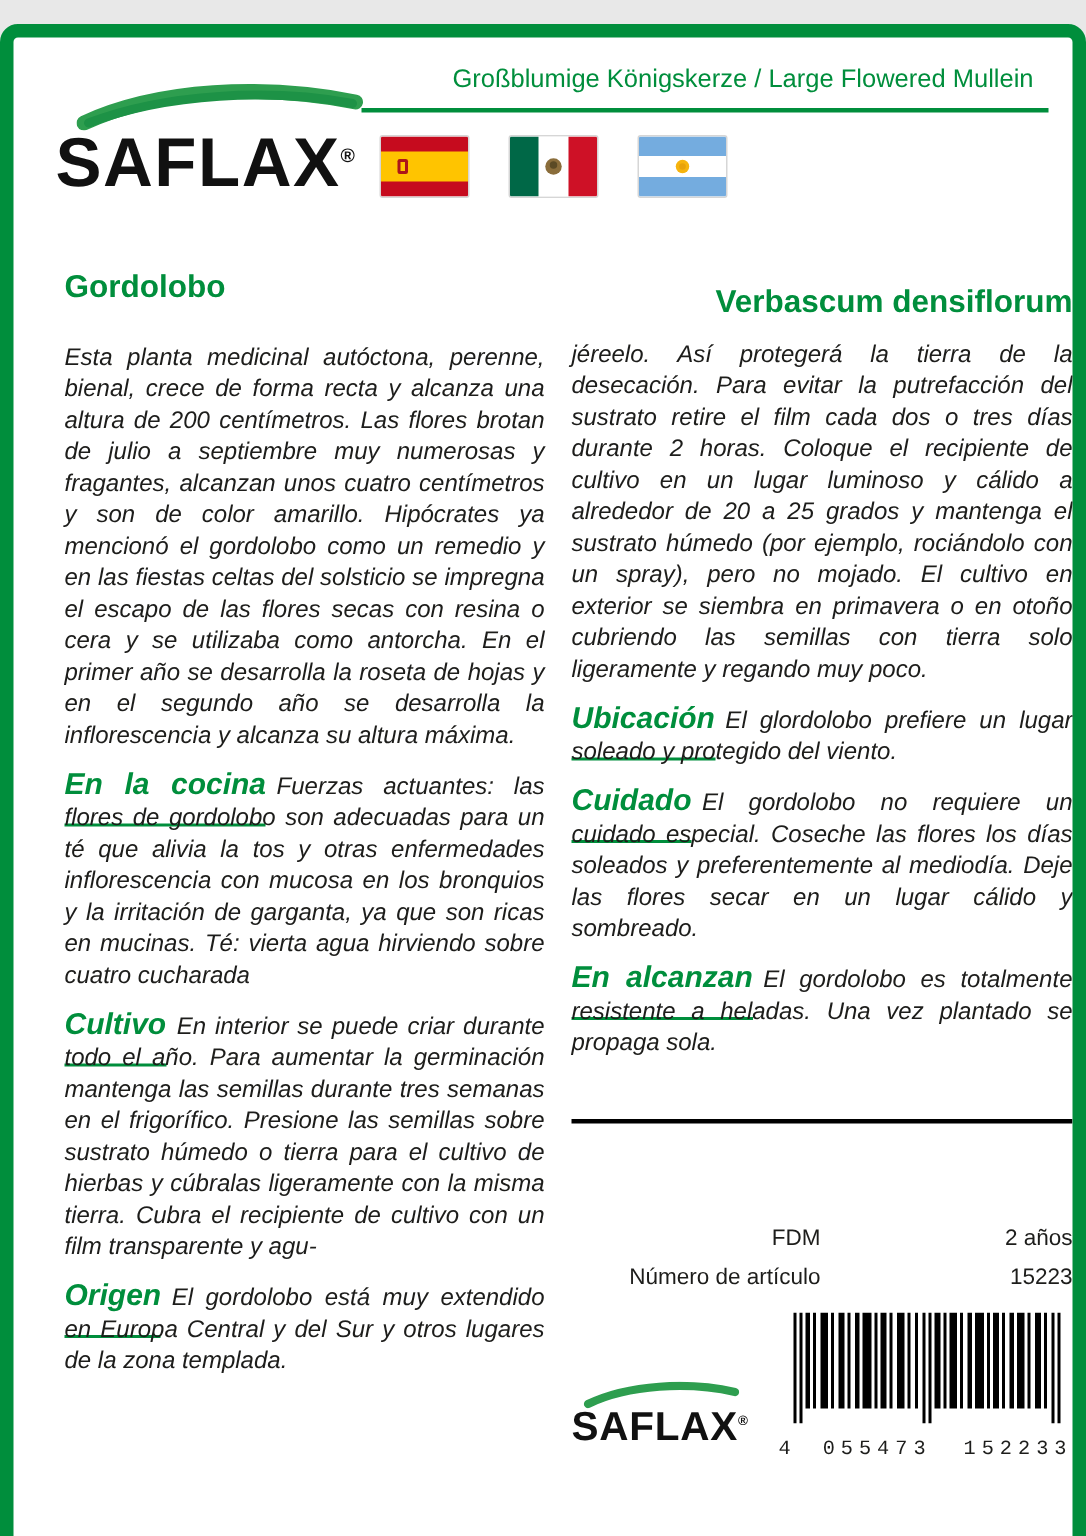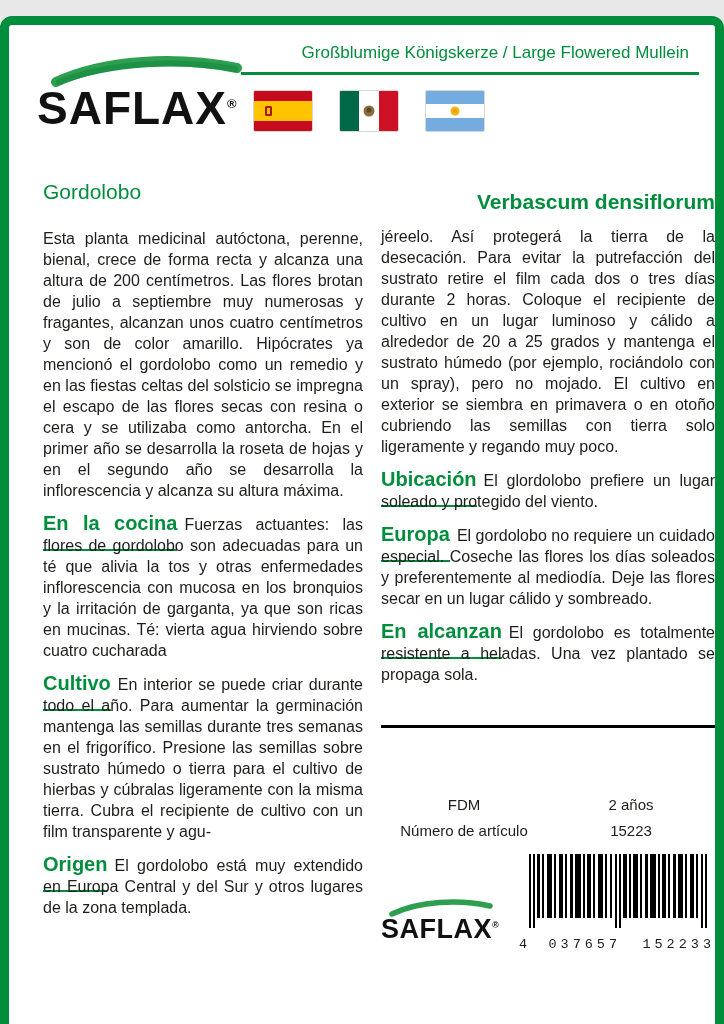--- a/index.html
+++ b/index.html
@@ -34,37 +34,37 @@
     font-size:46px;font-weight:bold;letter-spacing:1px;color:#111;
     line-height:1;margin-top:-2px;white-space:nowrap;
   }
   .logo-main .reg{font-size:13px;vertical-align:super;font-weight:bold;}
   .flags{position:absolute;left:245px;top:66px;display:flex;gap:28px;}
   .flag{width:58px;height:40px;box-shadow:0 0 0 1px #d6d6d6;border-radius:1px;}
   
   .col{position:absolute;text-align:justify;font-size:16px;line-height:21px;}
   .col-left{left:34px;top:156px;width:320px;}
   .col-right{left:372px;top:166px;width:334px;}
-  .col p{margin:0 0 12px 0;}
+  .col p{margin:0 0 12px 0;font-style:italic;}
   .title-left{
-    font-size:21px;font-weight:normal;color:var(--green);
+    font-size:21px;font-weight:bold;color:var(--green);
     margin:0 0 26px 0;text-align:left;
   }
   .title-right{
     font-size:21px;color:var(--green);
     margin:0 0 14px 0;text-align:right;
   }
   .inline-heading{
     color:var(--green);font-weight:bold;font-size:20px;
     border-bottom:2px solid var(--green);
     margin-right:7px;padding-bottom:15px;
   }
   
   .sep{height:3px;background:#000;margin-top:40px;}
-  .info-rows{margin-top:64px;font-size:15px;text-align:center;}
+  .info-rows{margin-top:64px;font-size:15px;text-align:right;}
   .info-row{display:grid;grid-template-columns:166px 1fr;line-height:26px;}
   .footer-bottom{
     margin-top:10px;display:flex;justify-content:space-between;
     align-items:flex-end;
   }
   .logo-small{width:118px;text-align:left;padding-bottom:12px;}
   .logo-small .swoosh{display:block;margin-left:8px;}
   .logo-small .brand{
     font-size:27px;font-weight:bold;letter-spacing:0.5px;color:#111;line-height:1;
     margin-top:-1px;white-space:nowrap;
@@ -129,21 +129,21 @@
     </p>
   </div>
 
   <div class="col col-right">
     <h2 class="title-right">Verbascum densiflorum</h2>
     <p><span>jéreelo. Así protegerá la tierra de la desecación. Para evitar la putrefacción del sustrato retire el film cada dos o tres días durante 2 horas. Coloque el recipiente de cultivo en un lugar luminoso y cálido a alrededor de 20 a 25 grados y mantenga el sustrato húmedo (por ejemplo, rociándolo con un spray), pero no mojado. El cultivo en exterior se siembra en primavera o en otoño cubriendo las semillas con tierra solo ligeramente y regando muy poco.</span></p>
     <p>
       <span class="inline-heading">Ubicación</span><span>El glordolobo prefiere un lugar soleado y protegido del viento.</span>
     </p>
     <p>
-      <span class="inline-heading">Europa</span><span>El gordolobo no requiere un cuidado especial. Coseche las flores los días soleados y preferentemente al mediodía. Deje las flores secar en un lugar cálido y sombreado.</span>
+      <span class="inline-heading">Cuidado</span><span>El gordolobo no requiere un cuidado especial. Coseche las flores los días soleados y preferentemente al mediodía. Deje las flores secar en un lugar cálido y sombreado.</span>
     </p>
     <p>
       <span class="inline-heading">En alcanzan</span><span>El gordolobo es totalmente resistente a heladas. Una vez plantado se propaga sola.</span>
     </p>
 
     <div class="sep"></div>
 
     <div class="info-rows">
       <div class="info-row">
         <span>FDM</span>
@@ -197,20 +197,20 @@
             <rect x="159" y="0" width="5" height="64"></rect>
               <rect x="166" y="0" width="2" height="64"></rect>
             <rect x="171" y="0" width="4" height="64"></rect>
               <rect x="177" y="0" width="2" height="64"></rect>
             <rect x="182" width="2" height="74"></rect>
               <rect x="186" width="2" height="74"></rect>
           </g>
         </svg>
         <div class="barcode-digits">
           <span>4</span>
-          <span class="grp">037657</span>
+          <span class="grp">055473</span>
           <span class="grp">152233</span>
         </div>
       </div>
     </div>
   </div>
 
 </div>
 
 </body></html>

